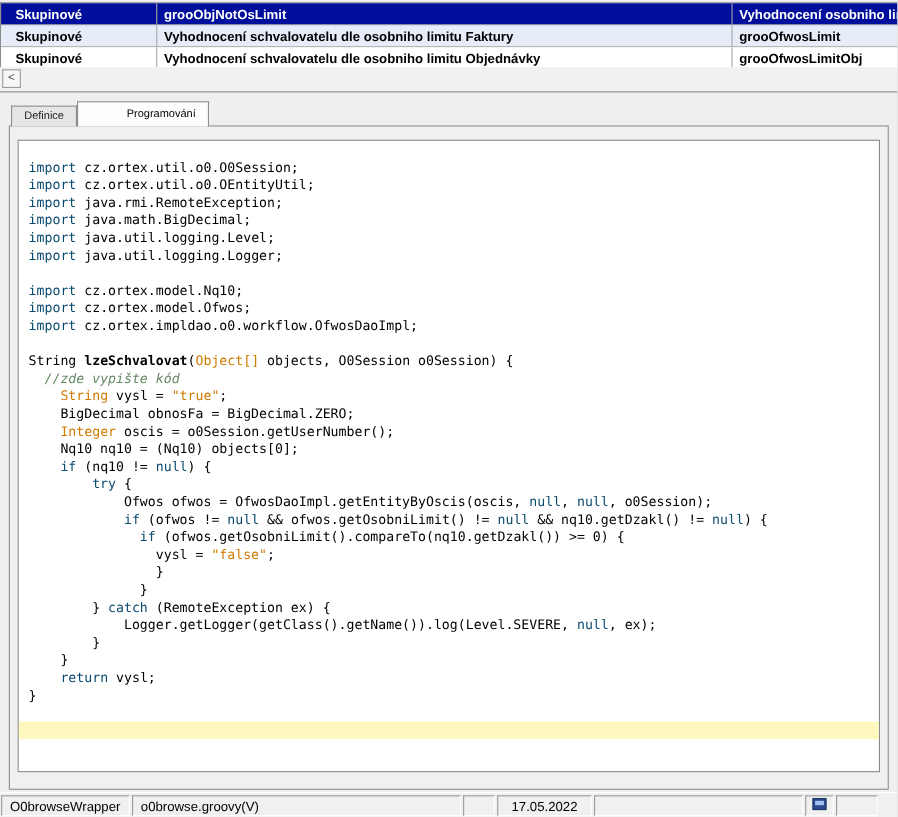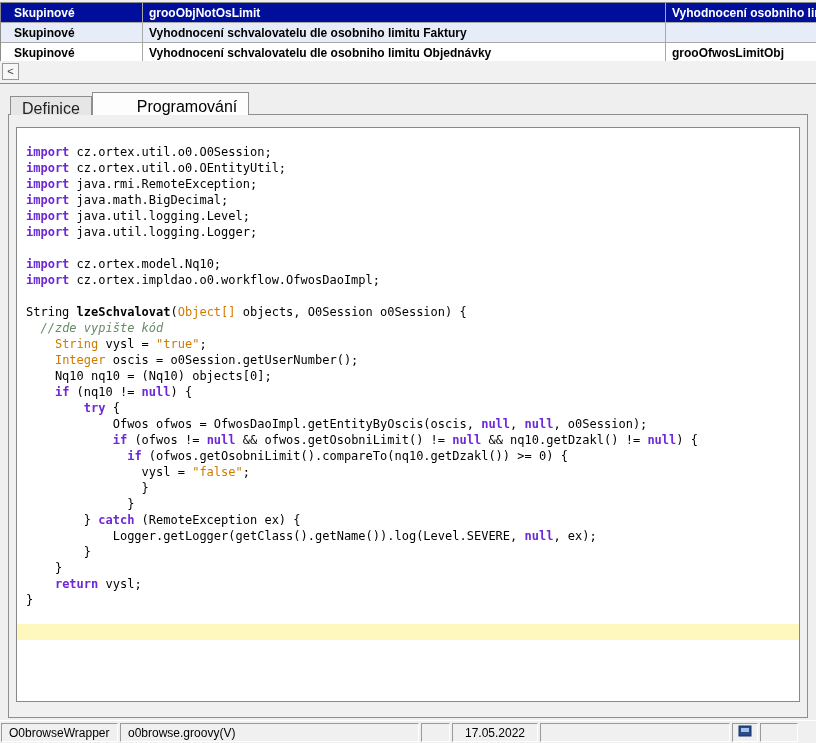--- a/index.html
+++ b/index.html
@@ -19,33 +19,33 @@
   .tcell:nth-child(3) { flex:1; border-right:none; }
 
   
   .hscroll { position:absolute; left:0; top:61px; width:816px; height:22px; background:#F1F1F1; border-bottom:1px solid #8C8C8C; }
   .scroll-btn { position:absolute; left:2px; top:2px; width:17px; height:17px; box-sizing:border-box;
     background:#F7F7F7; border:1px solid #9A9A9A; color:#444;
     font-size:11px; line-height:15px; text-align:center; cursor:pointer; }
 
   
   .tabstrip { position:absolute; left:10px; top:92px; height:23px; display:flex; align-items:flex-end; z-index:3; }
-  .tab { box-sizing:border-box; height:19px; padding:3px 11px 0 11px; font-size:16px; color:#222;
+  .tab { box-sizing:border-box; height:19px; padding:3px 11px 0 11px; font-size:10px; color:#222;
     background:#E6E6E6; border:1px solid #8E8E8E; border-bottom:none; cursor:pointer; }
   .tab.active { height:23px; padding-top:5px; background:#FDFDFD; color:#000; position:relative; z-index:4;padding-left:44px; }
   .tabpanel { position:absolute; left:8px; top:114px; width:800px; height:604px; box-sizing:border-box;
     border:1px solid #8E8E8E; background:#F0F0F0; z-index:1; }
 
   
   .editor { position:absolute; left:16px; top:127px; width:784px; height:575px; box-sizing:border-box;
     background:#FFFFFF; border:1px solid #898989; overflow:hidden; z-index:2; cursor:text; }
   .code { padding-top:16px; font-family:"DejaVu Sans Mono", monospace; font-size:12px; line-height:16px; color:#000; }
   .code-line { height:16px; white-space:pre; padding-left:9px; }
   .code-line.hl { background:#FFF8BE; }
-  .tok-kw  { color:#6d28d9; font-weight:bold; }
+  .tok-kw  { color:#0c4a6e; font-weight:normal; }
   .tok-str { color:#CE7B00; }
   .tok-typ { color:#CE7B00; }
   .tok-com { color:#668A66; font-style:italic; }
   .tok-meth{ font-weight:bold; }
 
   
   .statusbar { position:absolute; left:0; top:720px; width:816px; height:23px; box-sizing:border-box;
     background:#F0F0F0; border-top:1px solid #FFFFFF; display:flex; gap:2px; padding:2px 18px 0 1px; }
   .scell { box-sizing:border-box; height:19px; border:1px solid; border-color:#9A9A9A #FFFFFF #FFFFFF #9A9A9A;
     font-size:12px; color:#000; padding:2px 7px 0 7px; white-space:nowrap; overflow:hidden; }
@@ -64,20 +64,21 @@
 
   <div class="grid">
       <div class="trow selected">
         <div class="tcell">Skupinové</div>
         <div class="tcell">grooObjNotOsLimit</div>
         <div class="tcell">Vyhodnocení osobniho limitu objednavky</div>
       </div>
       <div class="trow">
         <div class="tcell">Skupinové</div>
         <div class="tcell">Vyhodnocení schvalovatelu dle osobniho limitu Faktury</div>
+        <div class="tcell">grooOfwosLimit</div>
       </div>
       <div class="trow">
         <div class="tcell">Skupinové</div>
         <div class="tcell">Vyhodnocení schvalovatelu dle osobniho limitu Objednávky</div>
         <div class="tcell">grooOfwosLimitObj</div>
       </div>
     </div>
 
   <div class="hscroll">
     <div class="scroll-btn">
@@ -95,25 +96,27 @@
   <div class="editor">
     <div class="code">
         <div class="code-line"><span class="tok-kw">import</span><span> cz.ortex.util.o0.O0Session;</span></div>
         <div class="code-line"><span class="tok-kw">import</span><span> cz.ortex.util.o0.OEntityUtil;</span></div>
         <div class="code-line"><span class="tok-kw">import</span><span> java.rmi.RemoteException;</span></div>
         <div class="code-line"><span class="tok-kw">import</span><span> java.math.BigDecimal;</span></div>
         <div class="code-line"><span class="tok-kw">import</span><span> java.util.logging.Level;</span></div>
         <div class="code-line"><span class="tok-kw">import</span><span> java.util.logging.Logger;</span></div>
         <div class="code-line"></div>
         <div class="code-line"><span class="tok-kw">import</span><span> cz.ortex.model.Nq10;</span></div>
+        <div class="code-line"><span class="tok-kw">import</span><span> cz.ortex.model.Ofwos;</span></div>
         <div class="code-line"><span class="tok-kw">import</span><span> cz.ortex.impldao.o0.workflow.OfwosDaoImpl;</span></div>
         <div class="code-line"></div>
         <div class="code-line"><span>String </span><span class="tok-meth">lzeSchvalovat</span><span>(</span><span class="tok-typ">Object[]</span><span> objects, O0Session o0Session) {</span></div>
         <div class="code-line"><span>  </span><span class="tok-com">//zde vypište kód</span></div>
         <div class="code-line"><span>    </span><span class="tok-typ">String</span><span> vysl = </span><span class="tok-str">"true"</span><span>;</span></div>
+        <div class="code-line"><span>    BigDecimal obnosFa = BigDecimal.ZERO;</span></div>
         <div class="code-line"><span>    </span><span class="tok-typ">Integer</span><span> oscis = o0Session.getUserNumber();</span></div>
         <div class="code-line"><span>    Nq10 nq10 = (Nq10) objects[0];</span></div>
         <div class="code-line"><span>    </span><span class="tok-kw">if</span><span> (nq10 != </span><span class="tok-kw">null</span><span>) {</span></div>
         <div class="code-line"><span>        </span><span class="tok-kw">try</span><span> {</span></div>
         <div class="code-line"><span>            Ofwos ofwos = OfwosDaoImpl.getEntityByOscis(oscis, </span><span class="tok-kw">null</span><span>, </span><span class="tok-kw">null</span><span>, o0Session);</span></div>
         <div class="code-line"><span>            </span><span class="tok-kw">if</span><span> (ofwos != </span><span class="tok-kw">null</span><span> &amp;&amp; ofwos.getOsobniLimit() != </span><span class="tok-kw">null</span><span> &amp;&amp; nq10.getDzakl() != </span><span class="tok-kw">null</span><span>) {</span></div>
         <div class="code-line"><span>              </span><span class="tok-kw">if</span><span> (ofwos.getOsobniLimit().compareTo(nq10.getDzakl()) &gt;= 0) {</span></div>
         <div class="code-line"><span>                vysl = </span><span class="tok-str">"false"</span><span>;</span></div>
         <div class="code-line"><span>                }</span></div>
         <div class="code-line"><span>              }</span></div>

